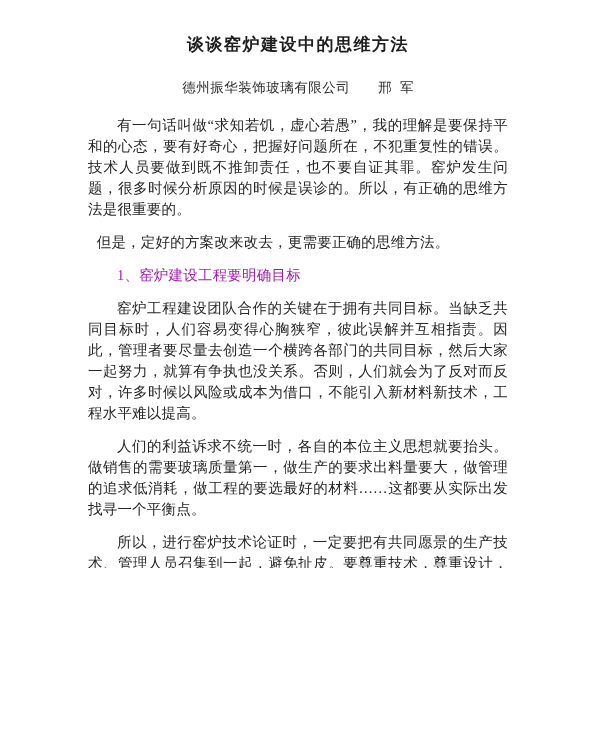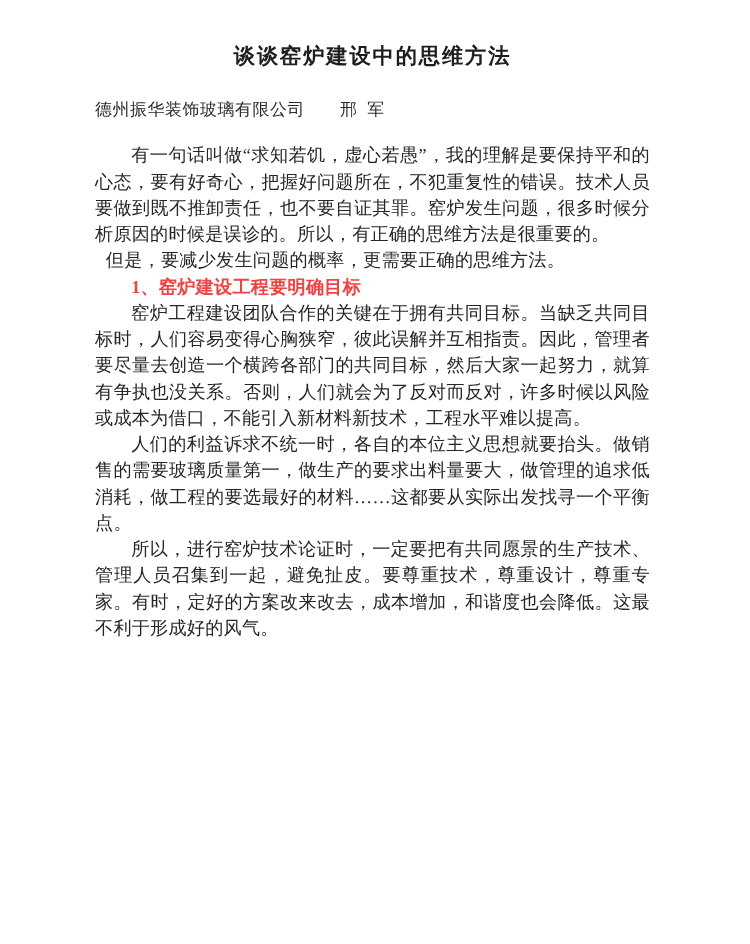--- a/index.html
+++ b/index.html
@@ -24,54 +24,55 @@
     line-height: 22px;
     font-weight: bold;
     text-align: center;
     letter-spacing: 1.5px;
     color: #1e1e1e;
   }
   .doc-byline {
     margin: 23px 0 0 0;
     font-size: 13.5px;
     line-height: 17px;
+    text-align: center;
     letter-spacing: 0.5px;
     color: #2b2b2b;
     white-space: pre;
   }
   .doc-body {
     margin-top: 19px;
     font-size: 14.5px;
     line-height: 21px;
     text-align: justify;
     text-justify: inter-ideograph;
     letter-spacing: 0.2px;
   }
   .doc-body p {
-    margin: 0;
+    margin: 12px;
     text-indent: 2em;
   }
   .doc-body p.indent-small {
     text-indent: 0.6em;
   }
   .doc-body p.section-heading {
-    font-weight: bold;
-    color: #ef4444;
+    font-weight: normal;
+    color: #a21caf;
   }
 </style>
 </head>
 <body>
 
 <div class="page">
   <h1 class="doc-title">谈谈窑炉建设中的思维方法</h1>
 
   <div class="doc-byline">德州振华装饰玻璃有限公司　　邢  军</div>
 
   <div class="doc-body">
     <p>有一句话叫做“求知若饥，虚心若愚”，我的理解是要保持平和的心态，要有好奇心，把握好问题所在，不犯重复性的错误。技术人员要做到既不推卸责任，也不要自证其罪。窑炉发生问题，很多时候分析原因的时候是误诊的。所以，有正确的思维方法是很重要的。</p>
-    <p class="indent-small">但是，要减少发生问题的概率，更需要正确的思维方法。</p>
+    <p class="indent-small">但是，定好的方案改来改去，更需要正确的思维方法。</p>
     <p class="section-heading">1、窑炉建设工程要明确目标</p>
     <p>窑炉工程建设团队合作的关键在于拥有共同目标。当缺乏共同目标时，人们容易变得心胸狭窄，彼此误解并互相指责。因此，管理者要尽量去创造一个横跨各部门的共同目标，然后大家一起努力，就算有争执也没关系。否则，人们就会为了反对而反对，许多时候以风险或成本为借口，不能引入新材料新技术，工程水平难以提高。</p>
     <p>人们的利益诉求不统一时，各自的本位主义思想就要抬头。做销售的需要玻璃质量第一，做生产的要求出料量要大，做管理的追求低消耗，做工程的要选最好的材料……这都要从实际出发找寻一个平衡点。</p>
     <p>所以，进行窑炉技术论证时，一定要把有共同愿景的生产技术、管理人员召集到一起，避免扯皮。要尊重技术，尊重设计，尊重专家。有时，定好的方案改来改去，成本增加，和谐度也会降低。这最不利于形成好的风气。</p>
 
   </div>
 </div>
 
 </body></html>

